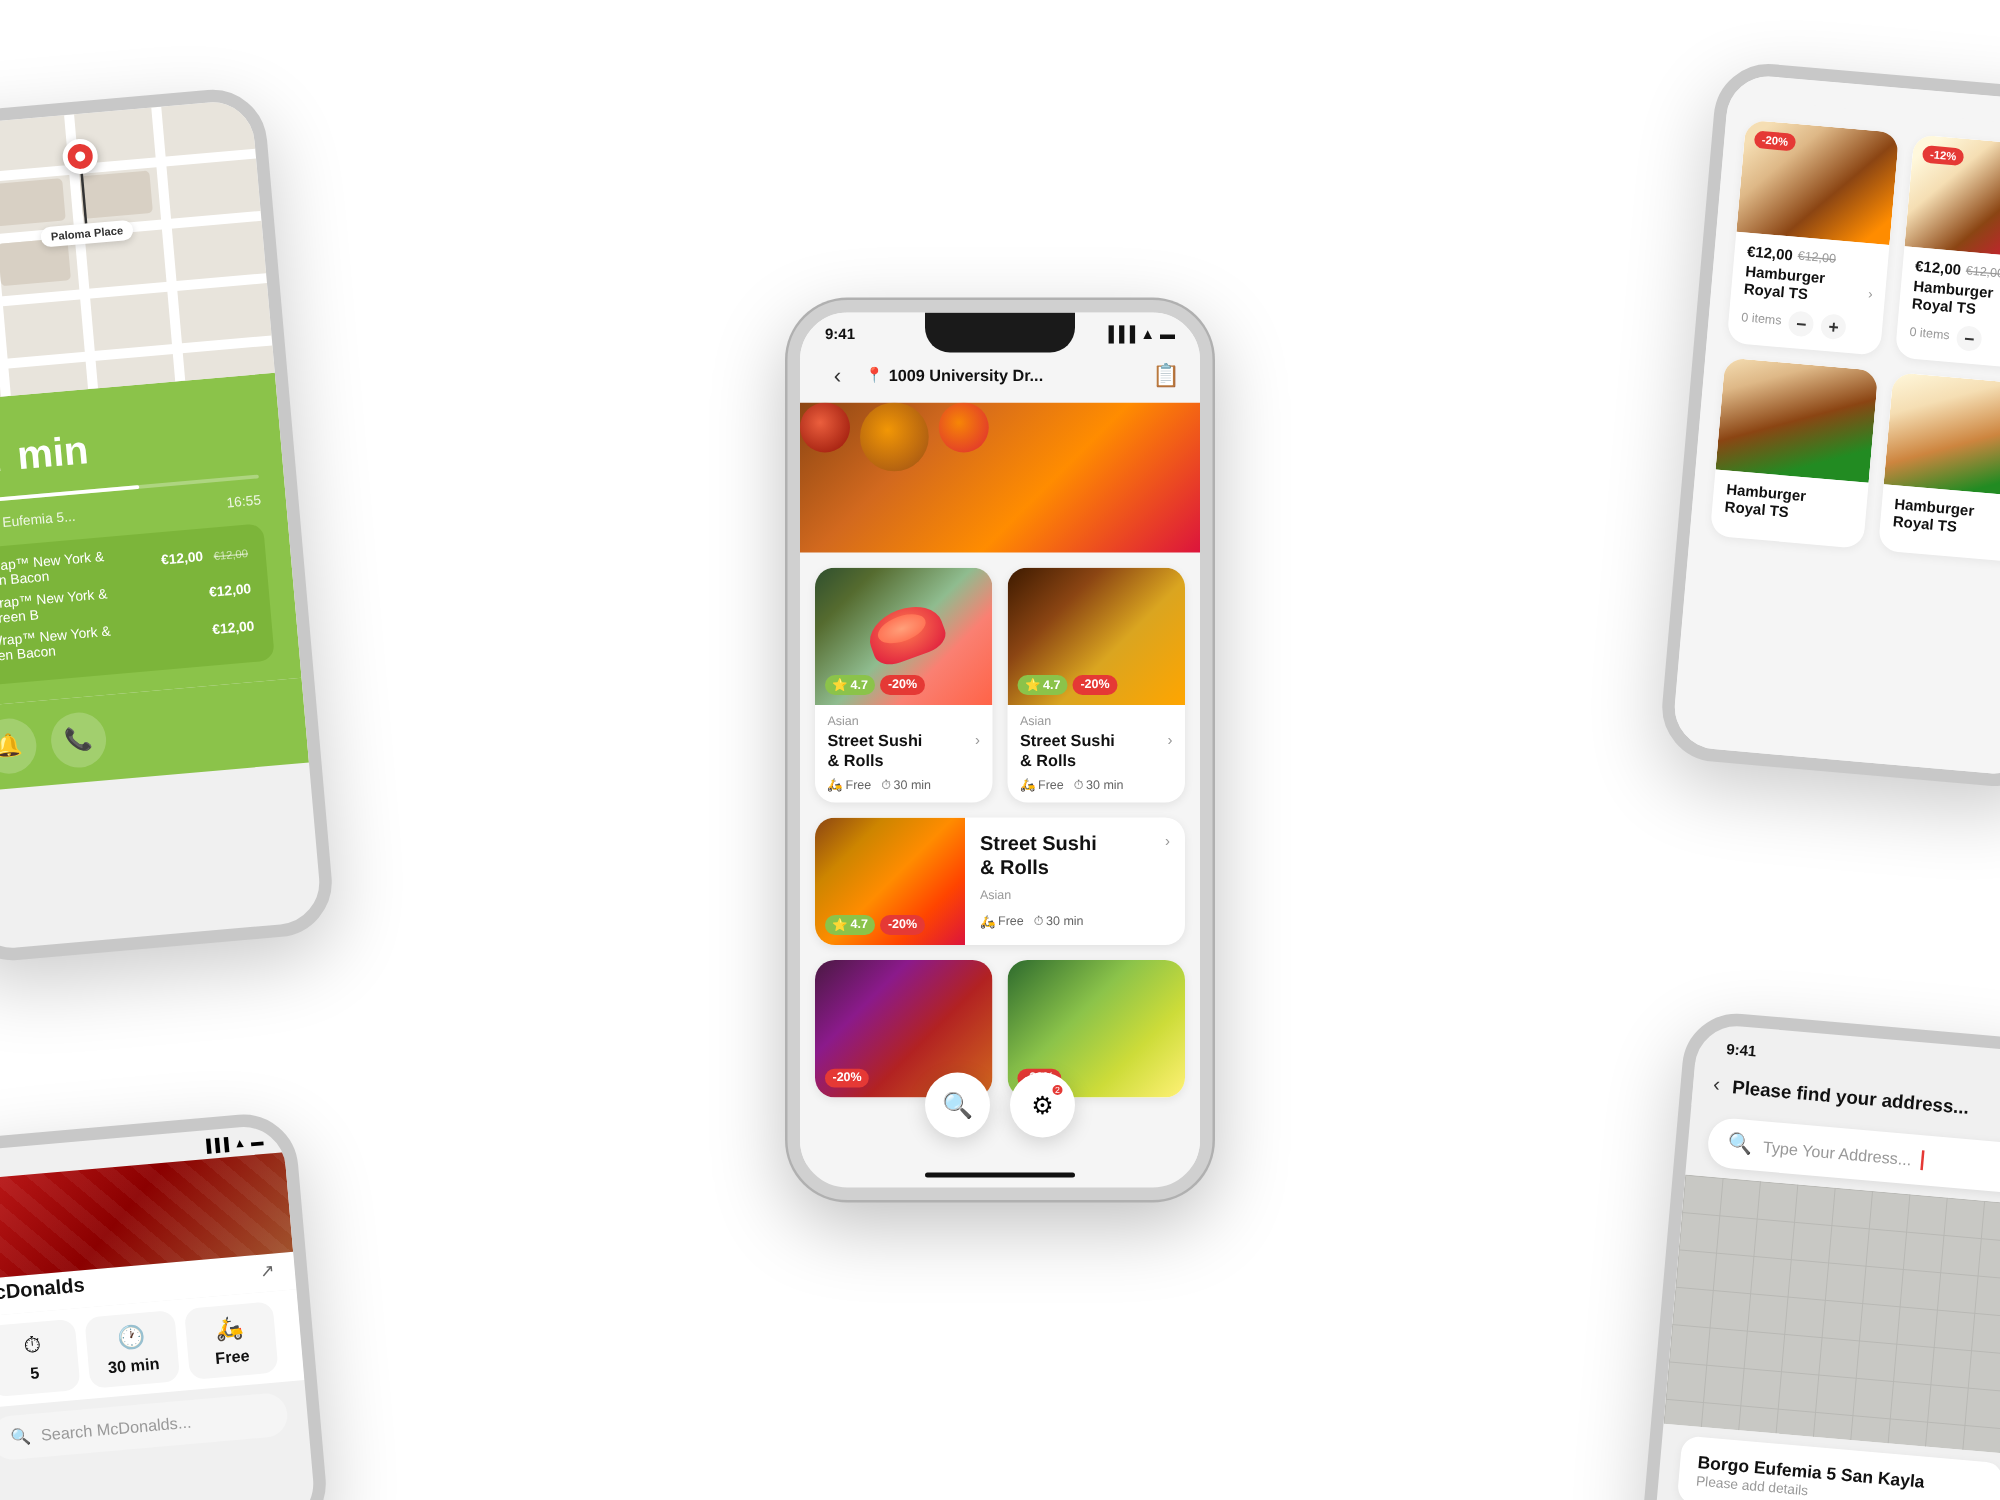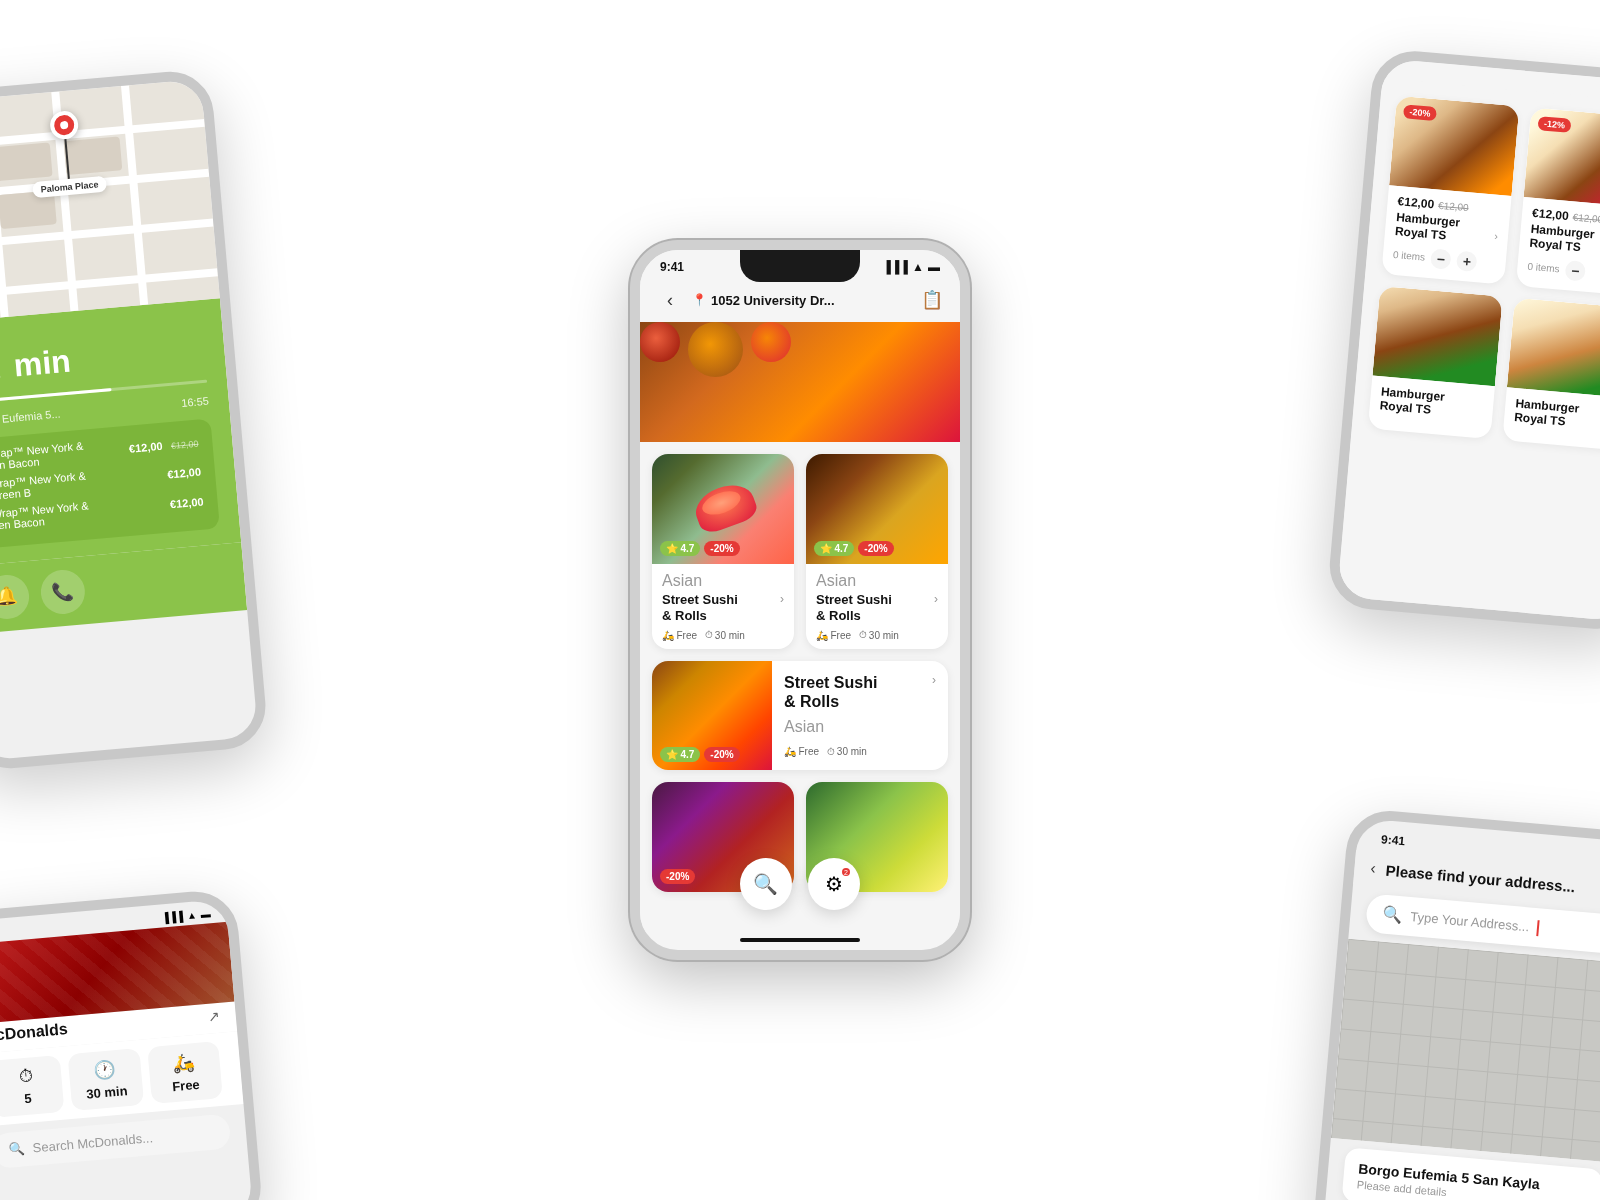--- a/index.html
+++ b/index.html
@@ -179,21 +179,21 @@
       font-size: 10px;
       font-weight: 700;
       padding: 2px 6px;
       border-radius: 12px;
     }
 
     .card-info {
       padding: 8px 10px;
     }
     .card-category {
-      font-size: 16px;
+      font-size: 10px;
       color: #999;
       margin-bottom: 2px;
     }
     .card-name-row {
       display: flex;
       justify-content: space-between;
       margin-bottom: 6px;
     }
     .card-name {
       font-size: 13px;
@@ -700,21 +700,21 @@
     <div class="status-icons">
       <span>▐▐▐</span>
       <span>▲</span>
       <span>▬</span>
     </div>
   </div>
   <div class="header">
     <div class="back-btn">‹</div>
     <div class="location-info">
       <span class="location-pin">📍</span>
-      <span>1052 University Dr...</span>
+      <span>1009 University Dr...</span>
     </div>
     <span class="cart-icon">📋</span>
   </div>
 
   <div class="scroll-content">
 
     <div class="hero-image">
       <div class="hero-food-shapes">
         <div class="food-circle"></div>
         <div class="food-circle"></div>

